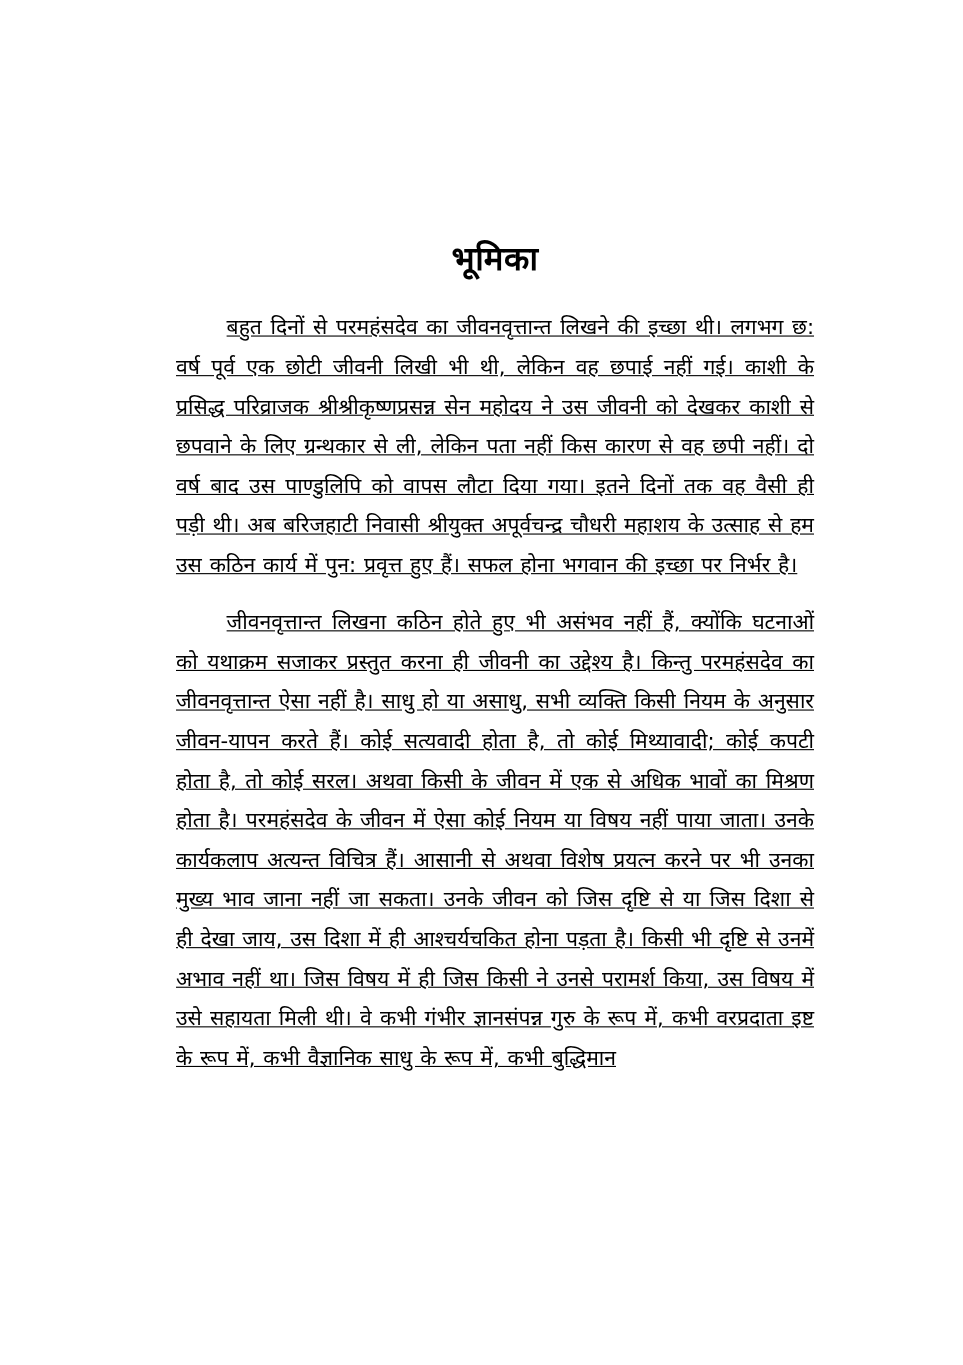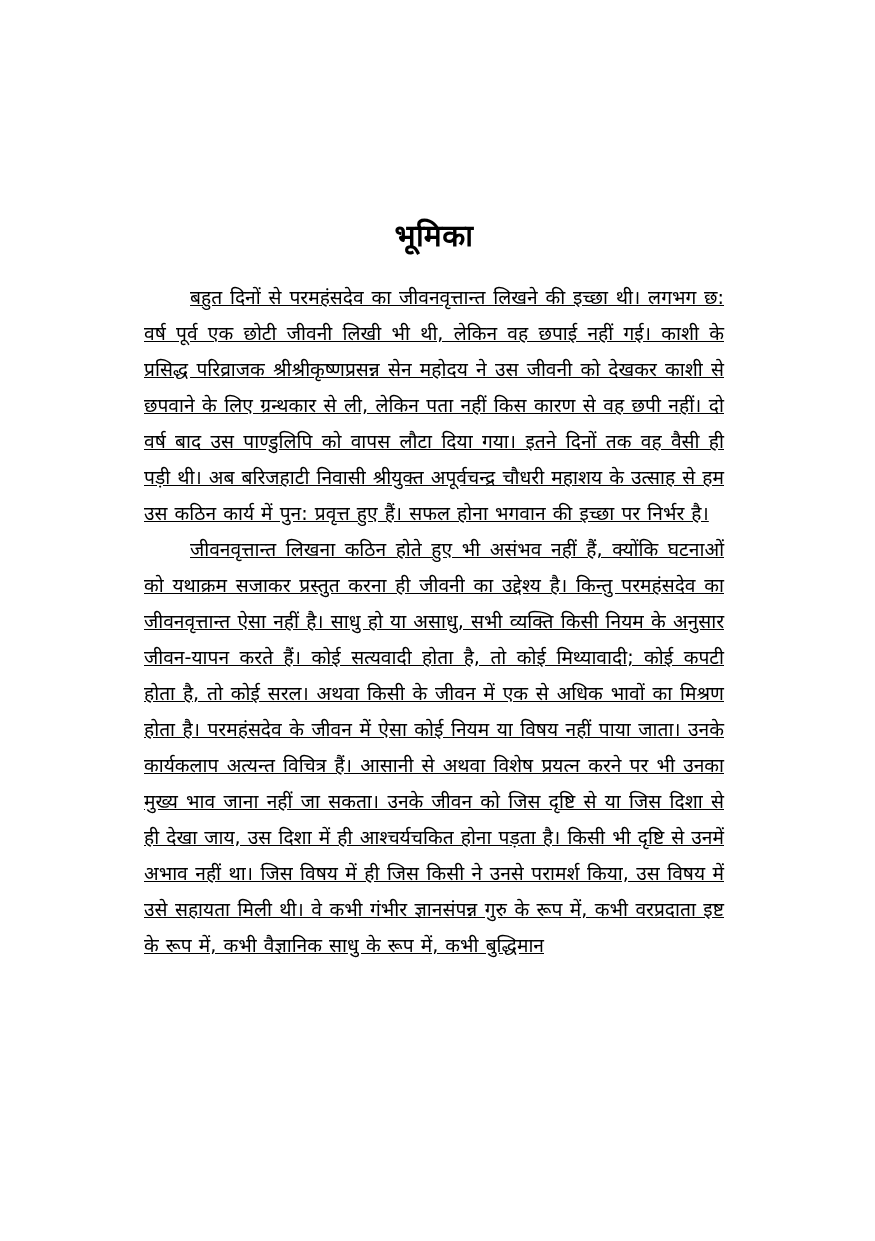--- a/index.html
+++ b/index.html
@@ -17,21 +17,21 @@
   .page {
     position: relative;
     width: 875px;
     height: 1241px;
     box-sizing: border-box;
     padding: 0;
     overflow: hidden;
   }
   .content {
     position: absolute;
-    left: 144px;
+    left: 160px;
     top: 218px;
     width: 580px;
   }
   .page-title {
     font-family: "DejaVu Sans", "Liberation Sans", sans-serif;
     font-weight: bold;
     font-size: 30px;
     text-align: center;
     line-height: 1.2;
     margin: 0 0 26px 0;
@@ -40,21 +40,21 @@
   .body-text {
     font-family: "DejaVu Sans", "Liberation Sans", sans-serif;
     font-size: 19.2px;
     line-height: 36px;
     text-align: justify;
     text-justify: inter-word;
     margin: 0;
     word-spacing: 1px;
   }
   .body-text + .body-text {
-    margin-top: 0;
+    margin-top: 16px;
   }
   .indent {
     text-indent: 46px;
     text-decoration: underline;
   }
 </style>
 </head>
 <body>
 
 <div class="page">

